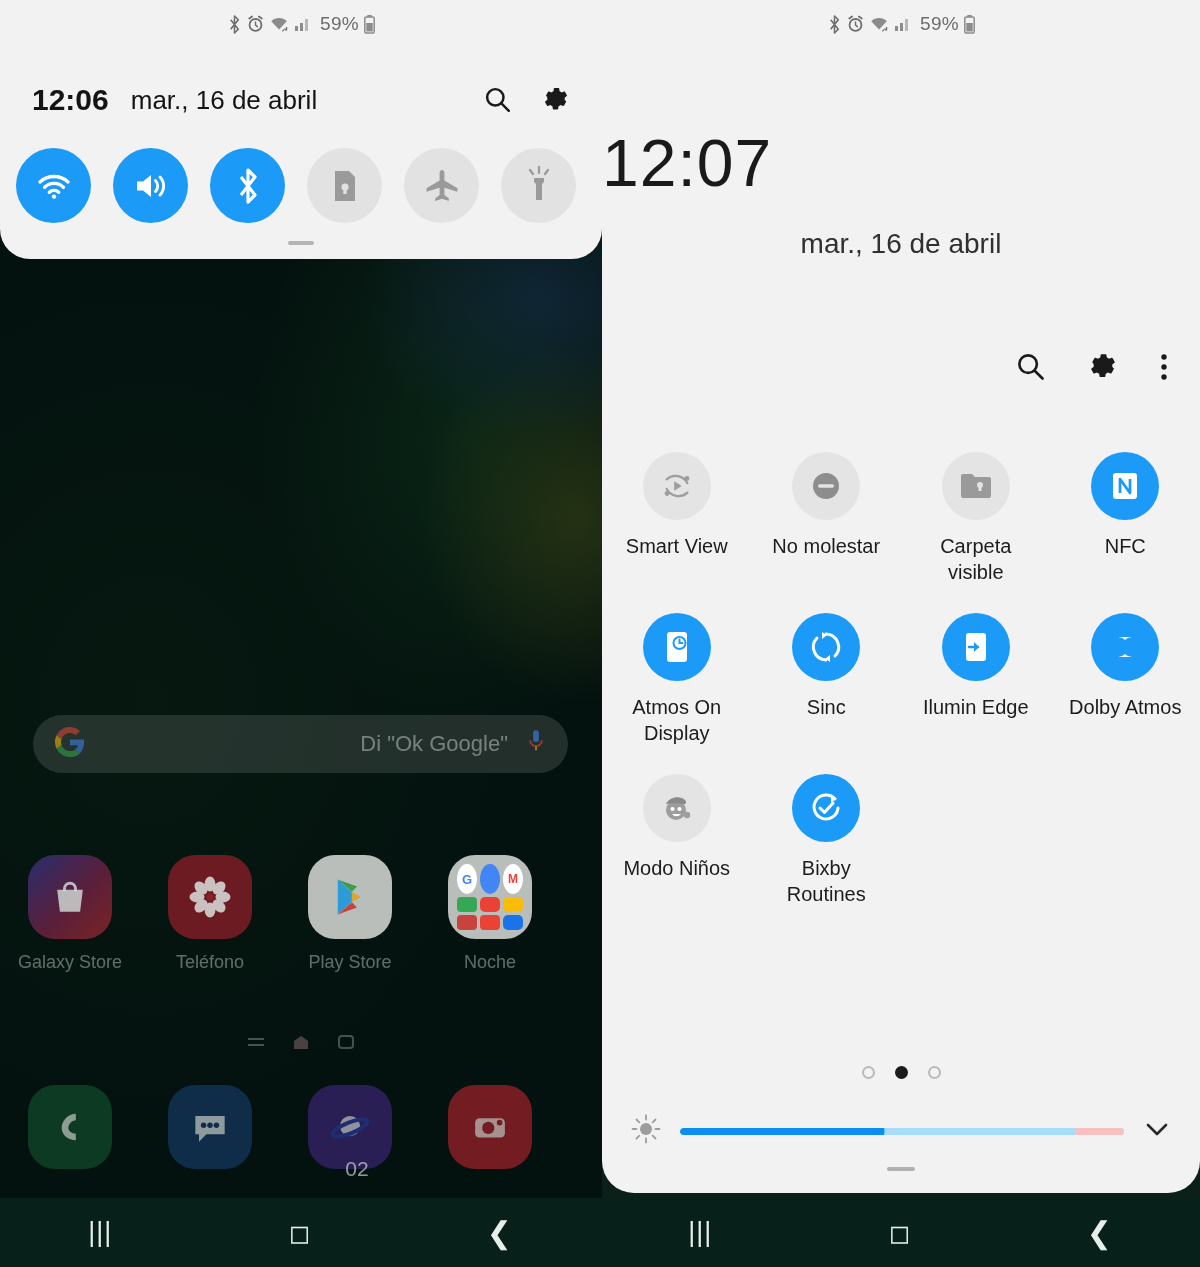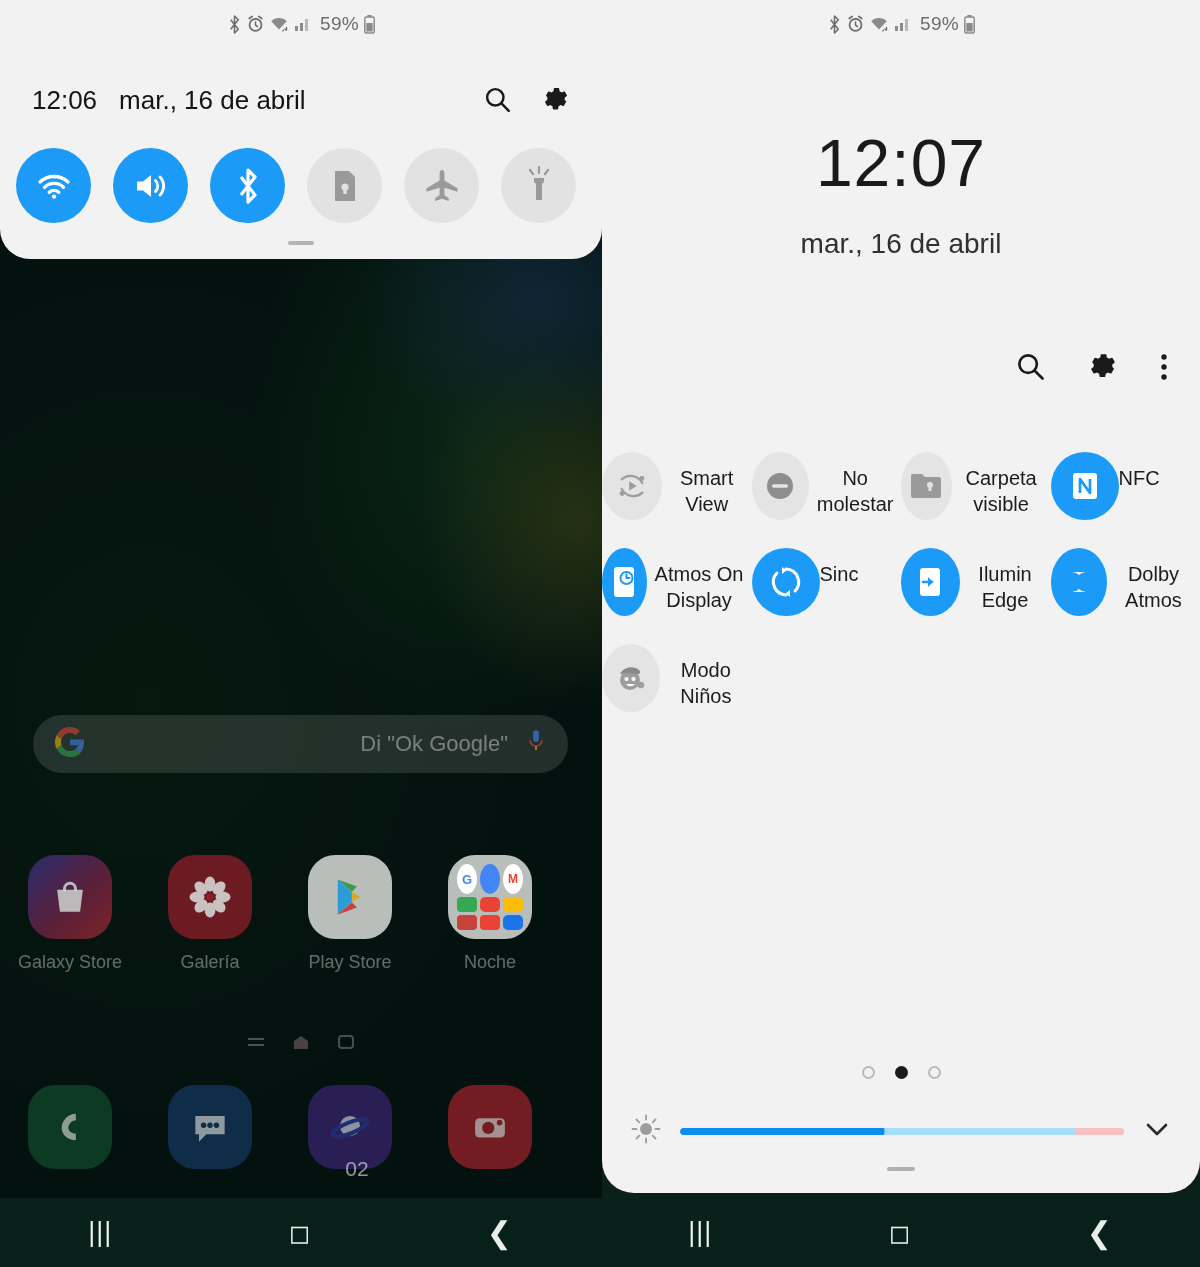--- a/index.html
+++ b/index.html
@@ -50,21 +50,21 @@
     position:absolute; left:0; top:0; width:602px; height:259px;
     background:#f2f2f2;
     border-bottom-left-radius:30px; border-bottom-right-radius:30px;
     overflow:hidden;
   }
   #left-status{ left:0; width:602px; }
   #left-header{
     position:absolute; top:72px; left:0; width:602px; height:56px;
     display:flex; align-items:center; padding:0 32px;
   }
-  #left-time{ font-size:26px; color:#141414; font-weight:400; }
+  #left-time{ font-size:30px; color:#141414; font-weight:700; }
   #left-date{ font-size:26px; color:#141414; font-weight:400; margin-left:22px; }
   .hdr-spacer{ flex:1; }
   .hdr-icon{ margin-left:30px; display:inline-flex; align-items:center; justify-content:center; }
 
   #left-toggles{
     position:absolute; top:148px; left:0; width:602px;
     display:flex; align-items:center; padding:0 16px; gap:22px;
   }
   .qt-sm{
     width:75px; height:75px; border-radius:50%;
@@ -108,37 +108,37 @@
 
   
   #rightpanel{
     position:absolute; left:602px; top:0; width:598px; height:1193px;
     background:#f2f2f2;
     border-bottom-left-radius:32px; border-bottom-right-radius:32px;
     overflow:hidden;
   }
 
   #right-clock{
-    position:absolute; left:0; top:130px; width:598px; text-align:center;
+    position:absolute; left:0; top:130px; width:598px; text-align:left;
     font-size:66px; color:#1a1a1a; font-weight:300; letter-spacing:1px; line-height:1;
   }
   #right-date{
     position:absolute; left:0; top:228px; width:598px; text-align:center;
     font-size:28px; color:#303030; font-weight:300;
   }
   #right-actions{
     position:absolute; top:352px; right:32px;
     display:flex; align-items:center; gap:42px;
   }
 
   #tilegrid{
     position:absolute; left:0; top:452px; width:598px;
     display:grid; grid-template-columns:repeat(4,1fr); row-gap:28px;
   }
-  .tile{ display:flex; flex-direction:row; }
+  .tile{ display:flex; flex-direction:column; align-items:center; }
   .tile-ico{
     width:68px; height:68px; border-radius:50%;
     display:flex; align-items:center; justify-content:center;
   }
   .tile-ico.on{ background:#1b9af7; }
   .tile-ico.off{ background:#e4e4e4; }
   .tile-label{
     margin-top:14px; font-size:20px; line-height:1.28; text-align:center;
     color:#1c1c1c; max-width:120px;
   }
@@ -213,21 +213,21 @@
           <ellipse cx="11" cy="24" rx="7.5" ry="5.4"></ellipse>
           <ellipse cx="37" cy="24" rx="7.5" ry="5.4"></ellipse>
           <ellipse cx="15" cy="15" rx="5.4" ry="7.5" transform="rotate(-45 15 15)"></ellipse>
           <ellipse cx="33" cy="33" rx="5.4" ry="7.5" transform="rotate(-45 33 33)"></ellipse>
           <ellipse cx="33" cy="15" rx="7.5" ry="5.4" transform="rotate(-45 33 15)"></ellipse>
           <ellipse cx="15" cy="33" rx="7.5" ry="5.4" transform="rotate(-45 15 33)"></ellipse>
         </g>
         <circle cx="24" cy="24" r="3.6" fill="#8c1f26"></circle>
       </svg>
     </div>
-    <div class="applabel">Galería</div>
+    <div class="applabel">Teléfono</div>
   </div>
   <div class="appcell">
     <div class="appicon" style="background:#b9beba;">
       <svg width="42" height="42" viewBox="0 0 48 48">
         <path d="M10 4l22 20L10 44z" fill="#2b9cd8"></path>
         <path d="M10 4l16 14 6-6z" fill="#3d9b4e"></path>
         <path d="M10 44l16-14 6 6z" fill="#c8433b"></path>
         <path d="M26 18l10 6-10 6z" fill="#d9a72b"></path>
       </svg>
     </div>
@@ -575,20 +575,30 @@
           <circle cx="12.5" cy="17" r="2.1" fill="#fff"></circle>
           <circle cx="19.5" cy="17" r="2.1" fill="#fff"></circle>
           <path d="M12 22a5.5 5.5 0 0 0 9 0z" fill="#fff"></path>
           <circle cx="27" cy="23" r="3.2" fill="#9d9d9d"></circle>
         </svg>
       </div>
       <div class="tile-label">Modo Niños</div>
     </div>
 
 
+    <div class="tile">
+      <div class="tile-ico on">
+        <svg width="34" height="34" viewBox="0 0 34 34">
+          <path d="M26 8A12 12 0 1 0 29 17" fill="none" stroke="#fff" stroke-width="3" stroke-linecap="round"></path>
+          <path d="M22 3l5.5 4.5L22 12z" fill="#fff"></path>
+          <path d="M11 17l4.5 4.5L24 12" fill="none" stroke="#fff" stroke-width="3" stroke-linecap="round" stroke-linejoin="round"></path>
+        </svg>
+      </div>
+      <div class="tile-label">Bixby Routines</div>
+    </div>
 
   </div>
 
   <div id="pagedots-qs">
     <span class="qsdot hollow"></span>
     <span class="qsdot filled"></span>
     <span class="qsdot hollow"></span>
   </div>
 
   <div id="brightness">

